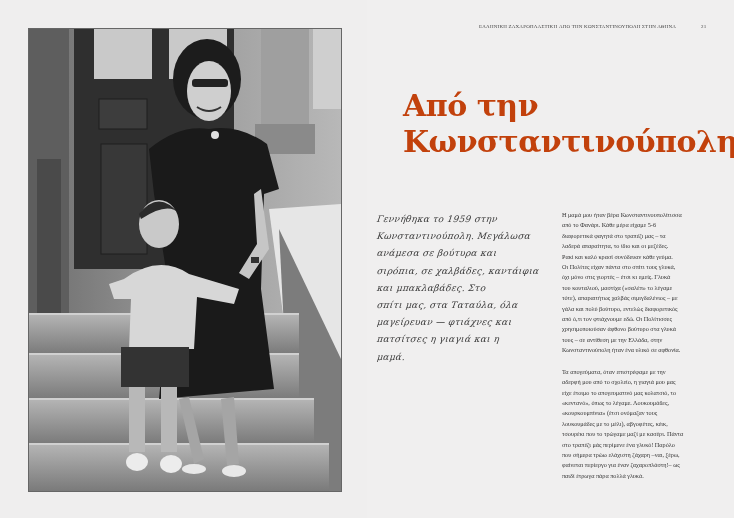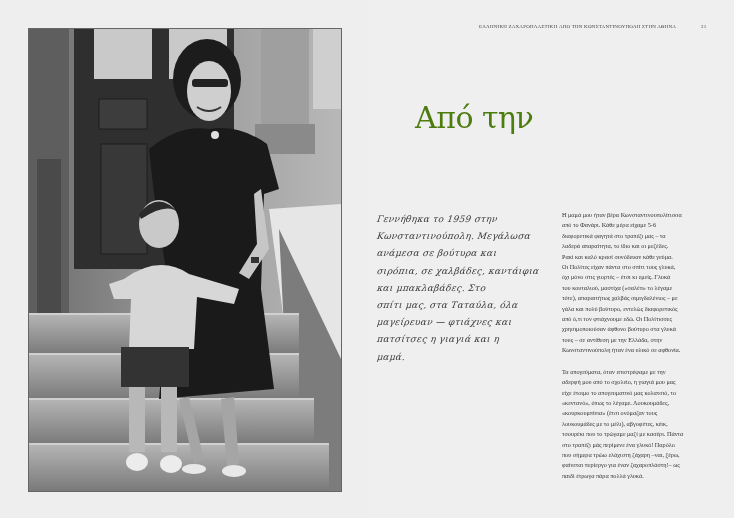--- a/index.html
+++ b/index.html
@@ -27,22 +27,22 @@
     position:absolute; top:24px; left:0; width:367px; height:12px;
     font-family:"Liberation Serif", serif; font-size:5px; letter-spacing:0.2px;
     color:#444; text-transform:uppercase;
   }
   .rh-left { position:absolute; left:112px; top:0; }
   .rh-center { position:absolute; left:192px; top:0; }
   .rh-page { position:absolute; left:334px; top:0; }
 
   .title {
     position:absolute; left:36px; top:88px; width:320px;
-    font-family:"DejaVu Serif", serif; font-weight:normal;
-    font-size:30px; line-height:36px; color:#4d7c0f; margin:12px;
+    font-family:"DejaVu Serif", serif; font-weight:bold;
+    font-size:30px; line-height:36px; color:#c2410c; margin:0;
     letter-spacing:-0.5px;
   }
   .subtitle {
     position:absolute; left:36px; top:206px; width:320px;
     font-family:"Liberation Serif", serif; font-size:12.5px; color:#333; margin:0;
   }
 
   .handwriting {
     position:absolute; left:10px; top:211px; width:175px;
     font-family:"DejaVu Serif", serif; font-style:italic;
@@ -134,20 +134,21 @@
 
   <div class="page-right">
     <div class="running-header">
       <span class="rh-left">ΕΛΛΗΝΙΚΗ ΖΑΧΑΡΟΠΛΑΣΤΙΚΗ</span>
       <span class="rh-center">ΑΠΟ ΤΗΝ ΚΩΝΣΤΑΝΤΙΝΟΥΠΟΛΗ ΣΤΗΝ ΑΘΗΝΑ</span>
       <span class="rh-page">21</span>
     </div>
 
     <h1 class="title">
       <span style="display:block">Από την</span>
+      <span style="display:block">Κωνσταντινούπολη</span>
     </h1>
 
 
     <div class="handwriting">
       <span class="hw-line">Γεννήθηκα το 1959 στην</span>
       <span class="hw-line">Κωνσταντινούπολη. Μεγάλωσα</span>
       <span class="hw-line">ανάμεσα σε βούτυρα και</span>
       <span class="hw-line">σιρόπια, σε χαλβάδες, καντάιφια</span>
       <span class="hw-line">και μπακλαβάδες. Στο</span>
       <span class="hw-line">σπίτι μας, στα Ταταύλα, όλα</span>

